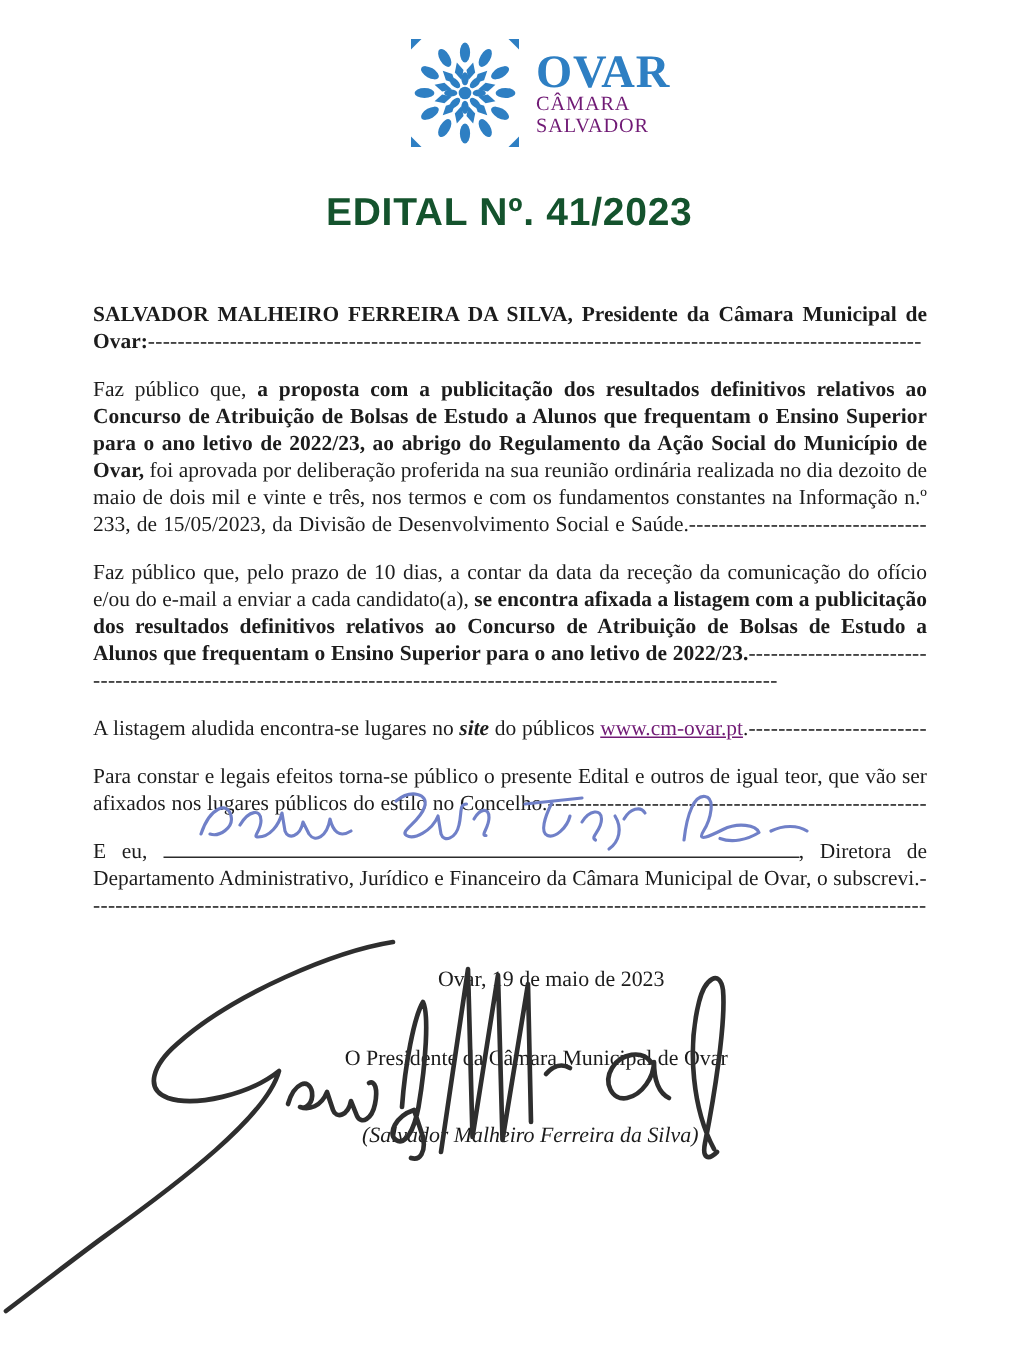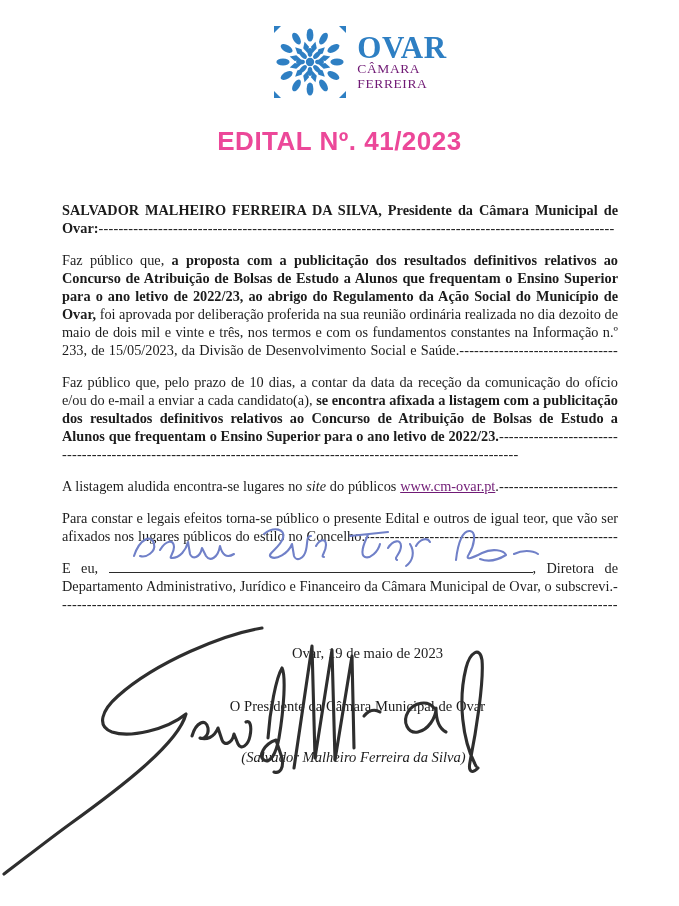--- a/index.html
+++ b/index.html
@@ -8,29 +8,29 @@
   
   .logo-row{display:flex;justify-content:center;align-items:center;gap:9px;
             padding-top:24px;transform:translateX(20px);}
   .logo-text{line-height:1;}
   .logo-name{font-family:"Liberation Serif", serif;font-weight:bold;font-size:31px;
              letter-spacing:.5px;color:#2e7fc3;line-height:.95;}
   .logo-sub{font-family:"Liberation Serif", serif;font-weight:normal;font-size:13.5px;
             letter-spacing:.6px;color:#701a75;line-height:1.08;}
   
   .title{font-family:"Liberation Sans", sans-serif;font-weight:bold;font-size:26px;
-         letter-spacing:.5px;text-align:center;margin-top:26px;color:#ec4899;}
+         letter-spacing:.5px;text-align:center;margin-top:26px;color:#14532d;}
   
   .content{width:556px;margin:44px auto 0 62px;font-size:14.3px;line-height:18px;
            text-align:justify;}
   .content p{margin:0 0 14px 0;overflow:hidden;}
   .p1{max-height:36px;}  .p2{max-height:108px;} .p3{max-height:90px;}
   .p4{max-height:18px;}  .p5{max-height:36px;}  .p6{max-height:54px;overflow:visible;}
   .b{font-weight:bold;}
-  .i{font-style:italic;}
+  .i{font-style:italic;font-weight:bold;}
   .dash{letter-spacing:.2px;}
   a.lnk{color:#701a75;text-decoration:underline;cursor:pointer;}
   .sig-line{display:inline-block;width:424px;height:12px;border-bottom:1.2px solid #2b2b2b;}
   
   .signoff{margin-top:32px;font-size:14.6px;text-align:center;}
   .place-date{transform:translateX(28px);}
   .president-line{margin-top:36px;transform:translateX(18px);}
   .president-name{margin-top:34px;font-style:italic;transform:translateX(14px);}
   
   .ink{position:absolute;pointer-events:none;}
@@ -90,21 +90,21 @@
           <ellipse cx="38" cy="28.5" rx="2.4" ry="4.4" transform="rotate(225 38 38)"></ellipse>
           <ellipse cx="38" cy="28.5" rx="2.4" ry="4.4" transform="rotate(270 38 38)"></ellipse>
           <ellipse cx="38" cy="28.5" rx="2.4" ry="4.4" transform="rotate(315 38 38)"></ellipse>
         </g>
         <circle cx="38" cy="38" r="4.2"></circle>
       </g>
     </svg>
     <div class="logo-text">
       <div class="logo-name">OVAR</div>
       <div class="logo-sub">CÂMARA</div>
-      <div class="logo-sub">FERREIRA</div>
+      <div class="logo-sub">SALVADOR</div>
     </div>
   </div>
 
   <div class="title">EDITAL Nº. 41/2023</div>
 
   <div class="content">
     <p class="p1"><span class="b">SALVADOR MALHEIRO FERREIRA DA SILVA, Presidente da Câmara Municipal de Ovar:</span><span class="dash">--------------------------------------------------------------------------------------------------------------------</span></p>
     <p class="p2"><span>Faz público que, </span><span class="b">a proposta com a publicitação dos resultados definitivos relativos ao Concurso de Atribuição de Bolsas de Estudo a Alunos que frequentam o Ensino Superior para o ano letivo de 2022/23, ao abrigo do Regulamento da Ação Social do Município de Ovar,</span><span> foi aprovada por deliberação proferida na sua reunião ordinária realizada no dia dezoito de maio de dois mil e vinte e três, nos termos e com os fundamentos constantes na Informação n.º 233, de 15/05/2023, da Divisão de Desenvolvimento Social e Saúde.</span><span class="dash">--------------------------------------------------------------------------------------------------------------------</span></p>
     <p class="p3"><span>Faz público que, pelo prazo de 10 dias, a contar da data da receção da comunicação do ofício e/ou do e-mail a enviar a cada candidato(a), </span><span class="b">se encontra afixada a listagem com a publicitação dos resultados definitivos relativos ao Concurso de Atribuição de Bolsas de Estudo a Alunos que frequentam o Ensino Superior para o ano letivo de 2022/23.</span><span class="dash">--------------------------------------------------------------------------------------------------------------------</span></p>
     <p class="p4"><span>A listagem aludida encontra-se lugares no </span><span class="i">site</span><span> do públicos </span><a class="lnk" href="#">www.cm-ovar.pt</a><span>.</span><span class="dash">--------------------------------------------------------------------------------------------------------------------</span></p>

